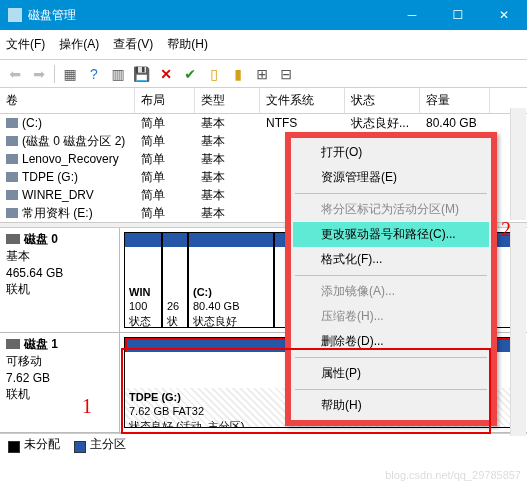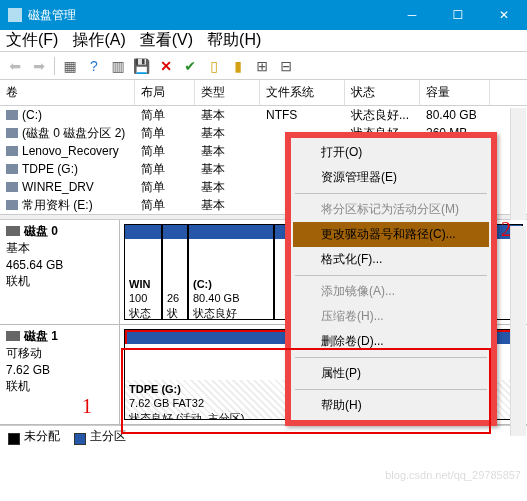--- a/index.html
+++ b/index.html
@@ -1,21 +1,21 @@
 <!DOCTYPE html>
 <html><head>
 <meta charset="utf-8">
 <style>
   * { box-sizing: border-box; font-family: "Microsoft YaHei", "Segoe UI", sans-serif; }
   body { margin: 0; width: 527px; height: 501px; background: #fff; overflow: hidden; font-size: 12px; }
   .titlebar { height: 30px; background: #008fd4; color: #fff; display: flex; align-items: center; padding-left: 8px; }
   .titlebar-text { flex: 1; font-size: 12px; }
   .winbtn { width: 46px; height: 30px; display: flex; align-items: center; justify-content: center; color: #fff; }
   .winbtn.close { background: transparent; }
-  .menubar { height: 22px; border-bottom: 1px solid #d0d0d0; display: flex; align-items: center; padding-left: 6px; gap: 14px; font-size: 16px; }
+  .menubar { height: 30px; border-bottom: 1px solid #d0d0d0; display: flex; align-items: center; padding-left: 6px; gap: 14px; font-size: 12px; }
   .toolbar { height: 28px; border-bottom: 1px solid #d0d0d0; display: flex; align-items: center; gap: 2px; padding-left: 4px; }
   .tbtn { width: 22px; height: 22px; display: flex; align-items: center; justify-content: center; font-size: 14px; color: #555; }
   .tbtn.disabled { color: #bbb; }
   .tsep { width: 1px; height: 18px; background: #ccc; margin: 0 2px; }
   .listhead { display: flex; background: #fff; border-bottom: 1px solid #d0d0d0; }
   .lh-col { padding: 4px 6px; border-right: 1px solid #e0e0e0; font-size: 12px; white-space: nowrap; overflow: hidden; }
   .volrows { }
   .volrow { display: flex; height: 18px; align-items: center; }
   .vc { padding: 0 6px; white-space: nowrap; overflow: hidden; font-size: 12px; }
   .vicon { width: 12px; height: 10px; background: #7a8aa0; display: inline-block; margin-right: 4px; flex-shrink:0; }
@@ -37,21 +37,21 @@
   .part-body.primary { background:#fff; }
   .part-body b { font-weight: bold; }
   .legend { height: 22px; display: flex; align-items: center; gap: 14px; padding-left: 8px; border-top: 1px solid #ccc; }
   .legend-item { display: flex; align-items: flex-end; gap: 4px; font-size: 12px; }
   .sw { width: 12px; height: 12px; border: 1px solid #333; }
   .sw.black { background: #000; }
   .sw.blue { background: #2656a8; }
   .ctxmenu { position: absolute; left: 285px; top: 132px; width: 212px; background: #f0f0f0; border: 6px solid #ef4444; box-shadow: 2px 2px 4px rgba(0,0,0,.3); padding: 2px; }
   .mi { padding: 4px 20px 4px 28px; font-size: 12px; white-space:nowrap; }
   .mi.disabled { color: #888; }
-  .mi.hl { background: #a16207; }
+  .mi.hl { background: #5eead4; }
   .msep { height: 1px; background: #c0c0c0; margin: 3px 2px; }
   .annot { position: absolute; color: #e60000; font-size: 20px; font-family: serif; }
   .redbox { position: absolute; border: 2px solid #e60000; pointer-events:none; }
   .scrollbar-v { position:absolute; right:1px; width:16px; background:#f0f0f0; border-left:1px solid #ddd; }
   .watermark { position:absolute; right:6px; bottom:20px; color:rgba(0,0,0,.15); font-size:11px; }
 </style>
 </head>
 <body>
 
 <div class="titlebar">

